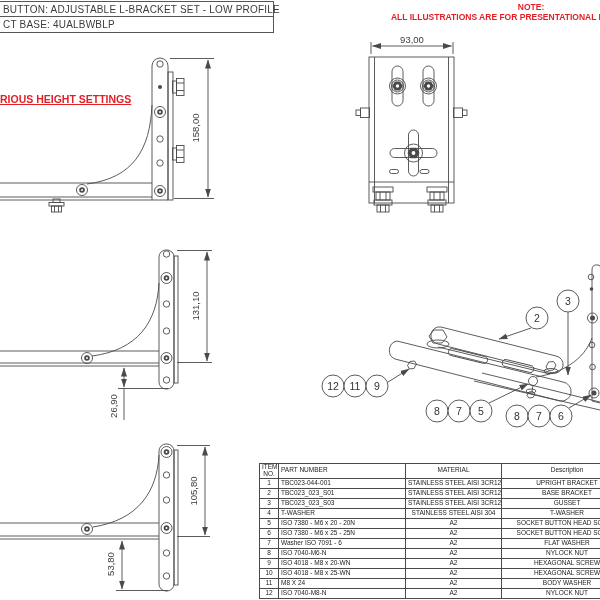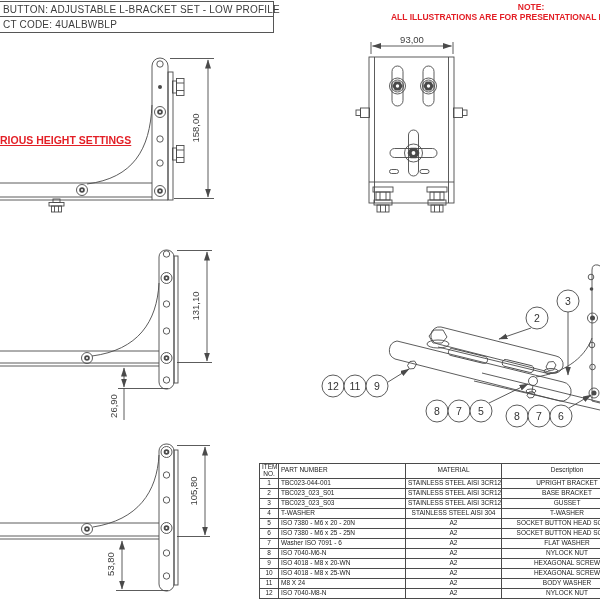--- a/index.html
+++ b/index.html
@@ -16,21 +16,21 @@
   #tb1{top:1px;}
   #tb2{top:16px;height:17px;}
   
   #note{
     position:absolute;left:331px;top:2px;width:400px;text-align:center;
     color:#e31f26;font-weight:bold;font-size:8.5px;line-height:1.2;white-space:nowrap;
   }
   
   #height-label{
     position:absolute;left:0;top:93px;color:#e31f26;font-weight:bold;
-    font-size:10.5px;text-decoration:underline;white-space:nowrap;margin-top:41px;
+    font-size:10.5px;text-decoration:underline;white-space:nowrap;
   }
   
   #drawing{position:absolute;left:0;top:0;}
   .ln{stroke:#4a4a4a;stroke-width:.9;fill:none;}
   .fl{fill:#4a4a4a;stroke:none;}
   .wh{fill:#ffffff;stroke:none;}
   .dimtxt{font:9.5px "Liberation Sans",sans-serif;fill:#3d3d3d;}
   .balloon circle{fill:#fff;stroke:#4a4a4a;stroke-width:.9;}
   .balloon text{font:10.5px "Liberation Sans",sans-serif;fill:#333;text-anchor:middle;}
   
@@ -48,21 +48,21 @@
   #bom .c-mat{text-align:center;}
   #bom .c-desc{text-align:center;}
 </style>
 </head>
 <body>
 
 <div class="titlebox" id="tb1">
   <span>BUTTON: ADJUSTABLE L-BRACKET SET - LOW PROFILE</span>
 </div>
 <div class="titlebox" id="tb2">
-  <span>CT CODE: 4UALBWBLP</span>
+  <span>CT BASE: 4UALBWBLP</span>
 </div>
 
 <div id="note">
   <div>NOTE:</div>
   <div>ALL ILLUSTRATIONS ARE FOR PRESENTATIONAL PURPOSES ONLY</div>
 </div>
 
 <div id="height-label">RIOUS HEIGHT SETTINGS</div>
 
 <svg id="drawing" width="600" height="600" viewBox="0 0 600 600">

